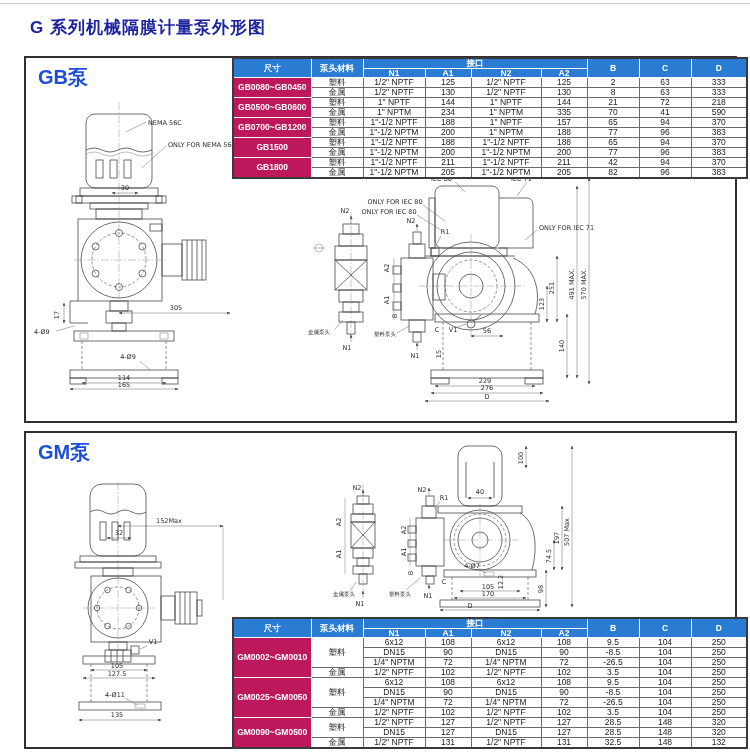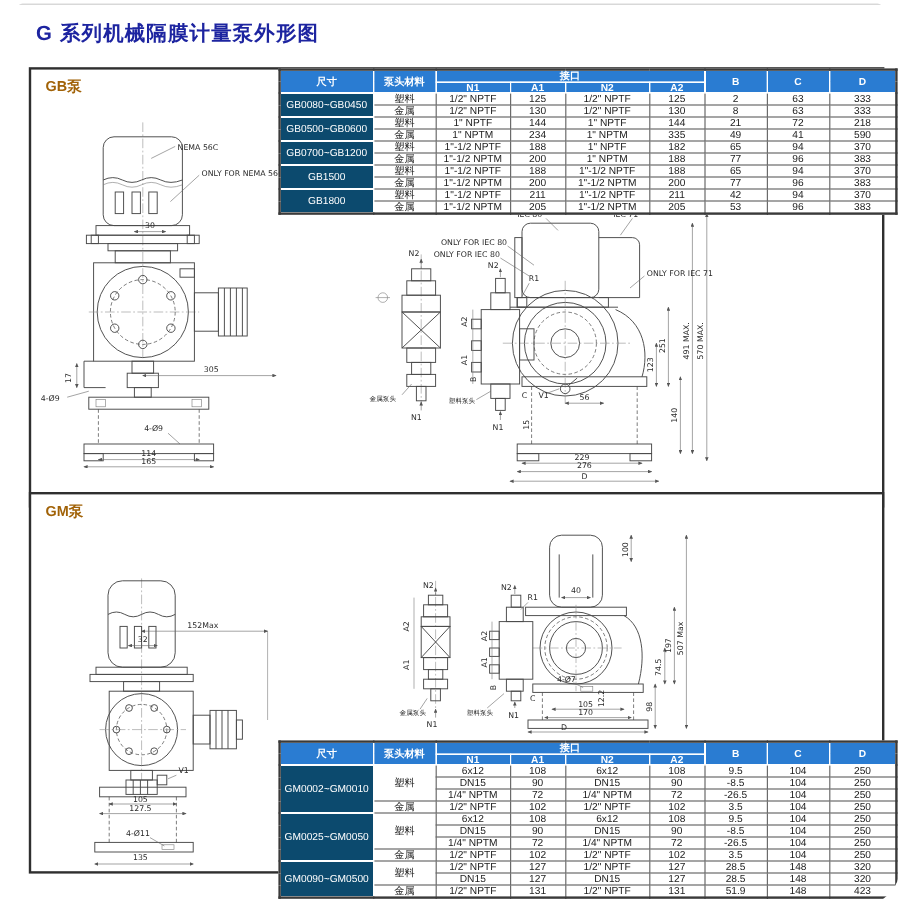--- a/index.html
+++ b/index.html
@@ -1,32 +1,32 @@
 <!DOCTYPE html>
 <html><head>
 <meta charset="utf-8">
 <style>
   html,body{margin:0;padding:0;background:#fff;}
   #page{position:relative;width:750px;height:754px;background:#fff;overflow:hidden;
-        font-family:"Liberation Sans",sans-serif;border-radius:31px;}
+        font-family:"Liberation Sans",sans-serif;}
   .scan-line{position:absolute;top:3px;left:0;width:100%;height:1px;background:#cfcfcf;}
   .page-title{position:absolute;left:30px;top:16px;font-size:17px;font-weight:bold;
         color:#1d24a0;letter-spacing:1px;z-index:1;}
   .panel{position:absolute;border:2px solid #2f2f2f;background:#fff;z-index:1;}
   #gb-panel{left:24px;top:56px;width:709px;height:363px;}
-  #gm-panel{left:24px;top:410px;width:709px;height:314px;}
-  .panel-label{position:absolute;left:12px;top:6px;font-size:12px;font-weight:bold;color:#a16207;}
+  #gm-panel{left:24px;top:431px;width:709px;height:314px;}
+  .panel-label{position:absolute;left:12px;top:6px;font-size:20px;font-weight:bold;color:#1d4ed8;}
   .spec-table{position:absolute;border-collapse:collapse;table-layout:fixed;background:#fff;
         border:2px solid #3a3a3a;z-index:3;padding-left:35px;}
   #gb-table{left:232px;top:57px;width:514px;}
   #gm-table{left:232px;top:617px;width:514px;}
   .spec-table th,.spec-table td{border:1px solid #6b6b6b;font-size:8.5px;line-height:1;
         text-align:center;padding:0;height:9px;white-space:nowrap;overflow:hidden;color:#1c1c1c;}
   .spec-table th{background:#2a7cd2;color:#fff;border:1px solid #fff;font-weight:bold;height:8px;}
-  .spec-table td.size-cell{background:#0c4a6e;color:#fff;border:1px solid #fff;font-weight:normal;}
+  .spec-table td.size-cell{background:#be185d;color:#fff;border:1px solid #fff;font-weight:bold;}
   .dwg{position:absolute;z-index:2;}
   .dwg .ln{stroke:#4a4a4a;stroke-width:0.8;fill:none;}
   .dwg .thin{stroke:#7a7a7a;stroke-width:0.5;fill:none;}
   .dwg .dash{stroke:#4a4a4a;stroke-width:0.6;fill:none;stroke-dasharray:3 2;}
   .dwg .cl{stroke:#909090;stroke-width:0.5;fill:none;stroke-dasharray:8 2 1.5 2;}
   .dwg .dim{stroke:#666;stroke-width:0.5;fill:none;
         marker-start:url(#arr);marker-end:url(#arr);}
   .dwg .ldr{stroke:#666;stroke-width:0.5;fill:none;}
   .dwg text{font:6.5px "DejaVu Sans",sans-serif;fill:#2b2b2b;text-anchor:middle;}
   .dwg text.sm{font-size:5.5px;}
@@ -107,31 +107,31 @@
           <td>21</td>
           <td>72</td>
           <td>218</td>
         </tr>
         <tr>
           <td rowspan="1">金属</td>
           <td>1" NPTM</td>
           <td>234</td>
           <td>1" NPTM</td>
           <td>335</td>
-          <td>49</td>
+          <td>70</td>
           <td>41</td>
           <td>590</td>
         </tr>
         <tr>
           <td rowspan="2" class="size-cell">GB0700~GB1200</td>
           <td rowspan="1">塑料</td>
           <td>1"-1/2 NPTF</td>
           <td>188</td>
           <td>1" NPTF</td>
-          <td>182</td>
+          <td>157</td>
           <td>65</td>
           <td>94</td>
           <td>370</td>
         </tr>
         <tr>
           <td rowspan="1">金属</td>
           <td>1"-1/2 NPTM</td>
           <td>200</td>
           <td>1" NPTM</td>
           <td>188</td>
@@ -170,21 +170,21 @@
           <td>42</td>
           <td>94</td>
           <td>370</td>
         </tr>
         <tr>
           <td rowspan="1">金属</td>
           <td>1"-1/2 NPTM</td>
           <td>205</td>
           <td>1"-1/2 NPTM</td>
           <td>205</td>
-          <td>53</td>
+          <td>82</td>
           <td>96</td>
           <td>383</td>
         </tr>
       </tbody>
     </table>
 
   <table class="spec-table" id="gm-table">
       <colgroup>
         <col style="width: 78px;">
         <col style="width: 52px;">
@@ -310,23 +310,23 @@
           <td>28.5</td>
           <td>148</td>
           <td>320</td>
         </tr>
         <tr>
           <td rowspan="1">金属</td>
           <td>1/2" NPTF</td>
           <td>131</td>
           <td>1/2" NPTF</td>
           <td>131</td>
-          <td>51.9</td>
+          <td>32.5</td>
           <td>148</td>
-          <td>423</td>
+          <td>132</td>
         </tr>
       </tbody>
     </table>
 
   <svg class="dwg" style="left:30px;top:98px;" width="212" height="292" viewBox="0 0 212 292">
     <defs>
       <marker id="arr" markerWidth="7" markerHeight="6" refX="6" refY="3" orient="auto-start-reverse">
         <path d="M0,0L7,3L0,6z" fill="#555"></path>
       </marker>
     </defs>

